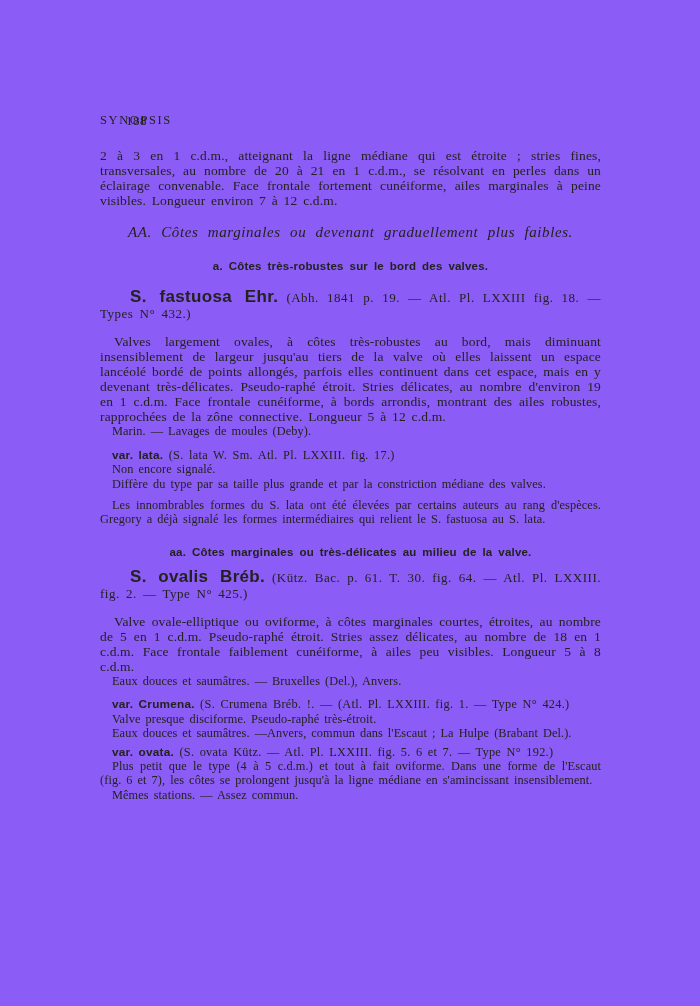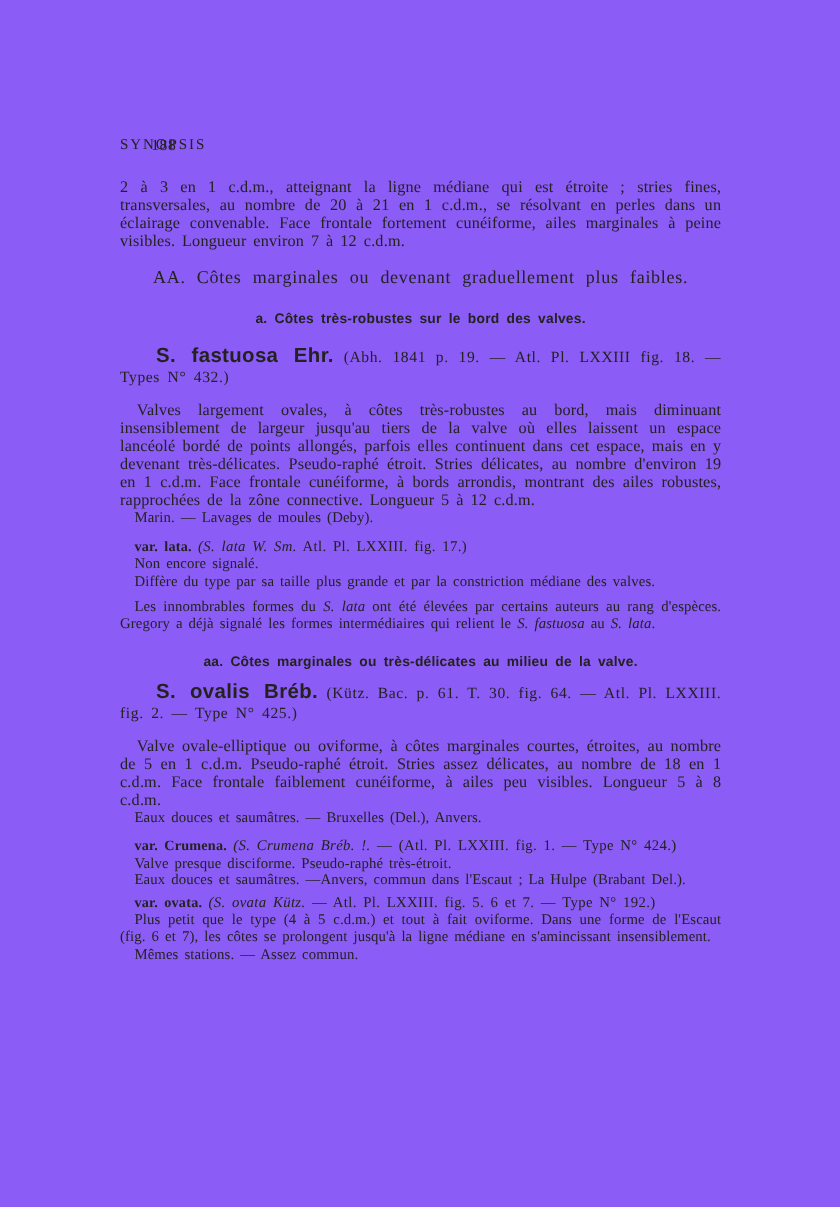--- a/index.html
+++ b/index.html
@@ -59,20 +59,21 @@
     word-spacing:1.8px;
     letter-spacing:.1px;
     text-indent:12px;
     margin:0;
   }
   .mt-first{ margin-top:19px; }
   
   .heading-major{
     margin-top:16px;
     font-size:15px;
+    font-style:italic;
     text-align:center;
     word-spacing:5px;
     letter-spacing:.6px;
     line-height:16px;
   }
   .heading-minor{
     margin-top:20px;
     font-family:"Liberation Sans", sans-serif;
     font-weight:bold;
     font-size:11.5px;
@@ -95,26 +96,26 @@
     font-weight:bold;
     font-size:17px;
     letter-spacing:.3px;
     word-spacing:6px;
   }
   .seg-ref{
     font-size:13px;
     letter-spacing:.5px;
   }
   .seg-var{
-    font-family:Liberation Serif, serif;
+    font-family:Liberation Sans, sans-serif;
     font-weight:bold;
     font-size:11.8px;
     letter-spacing:.2px;
   }
-  .seg-i{ font-style:italic; }
+  .seg-i{ }
   .seg-r{ }
   .variety-heading{
     font-size:12.3px;
     line-height:14.2px;
     text-indent:12px;
     letter-spacing:.3px;
     word-spacing:2px;
     margin:0;
   }
   .mt-var{ margin-top:10px; }

